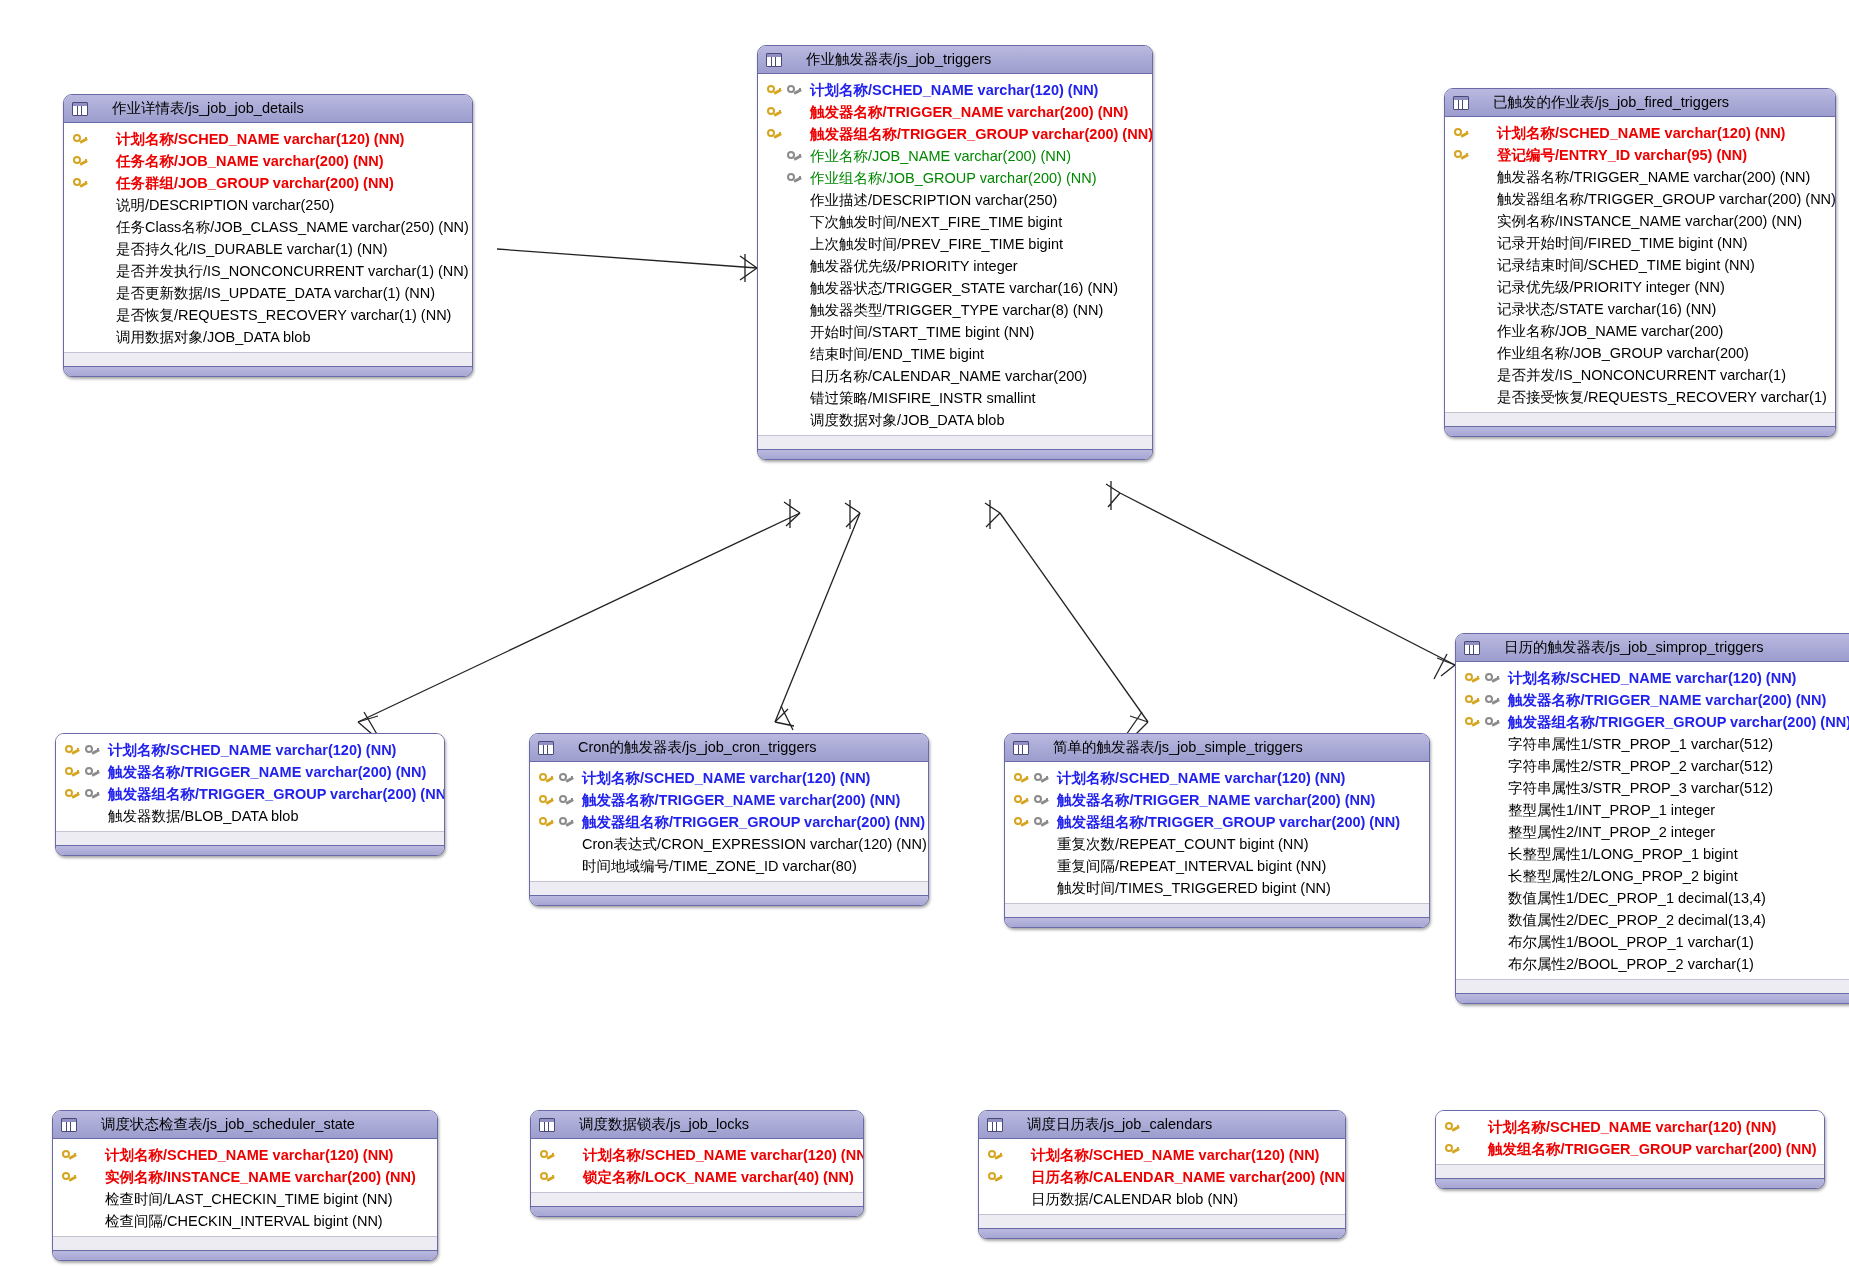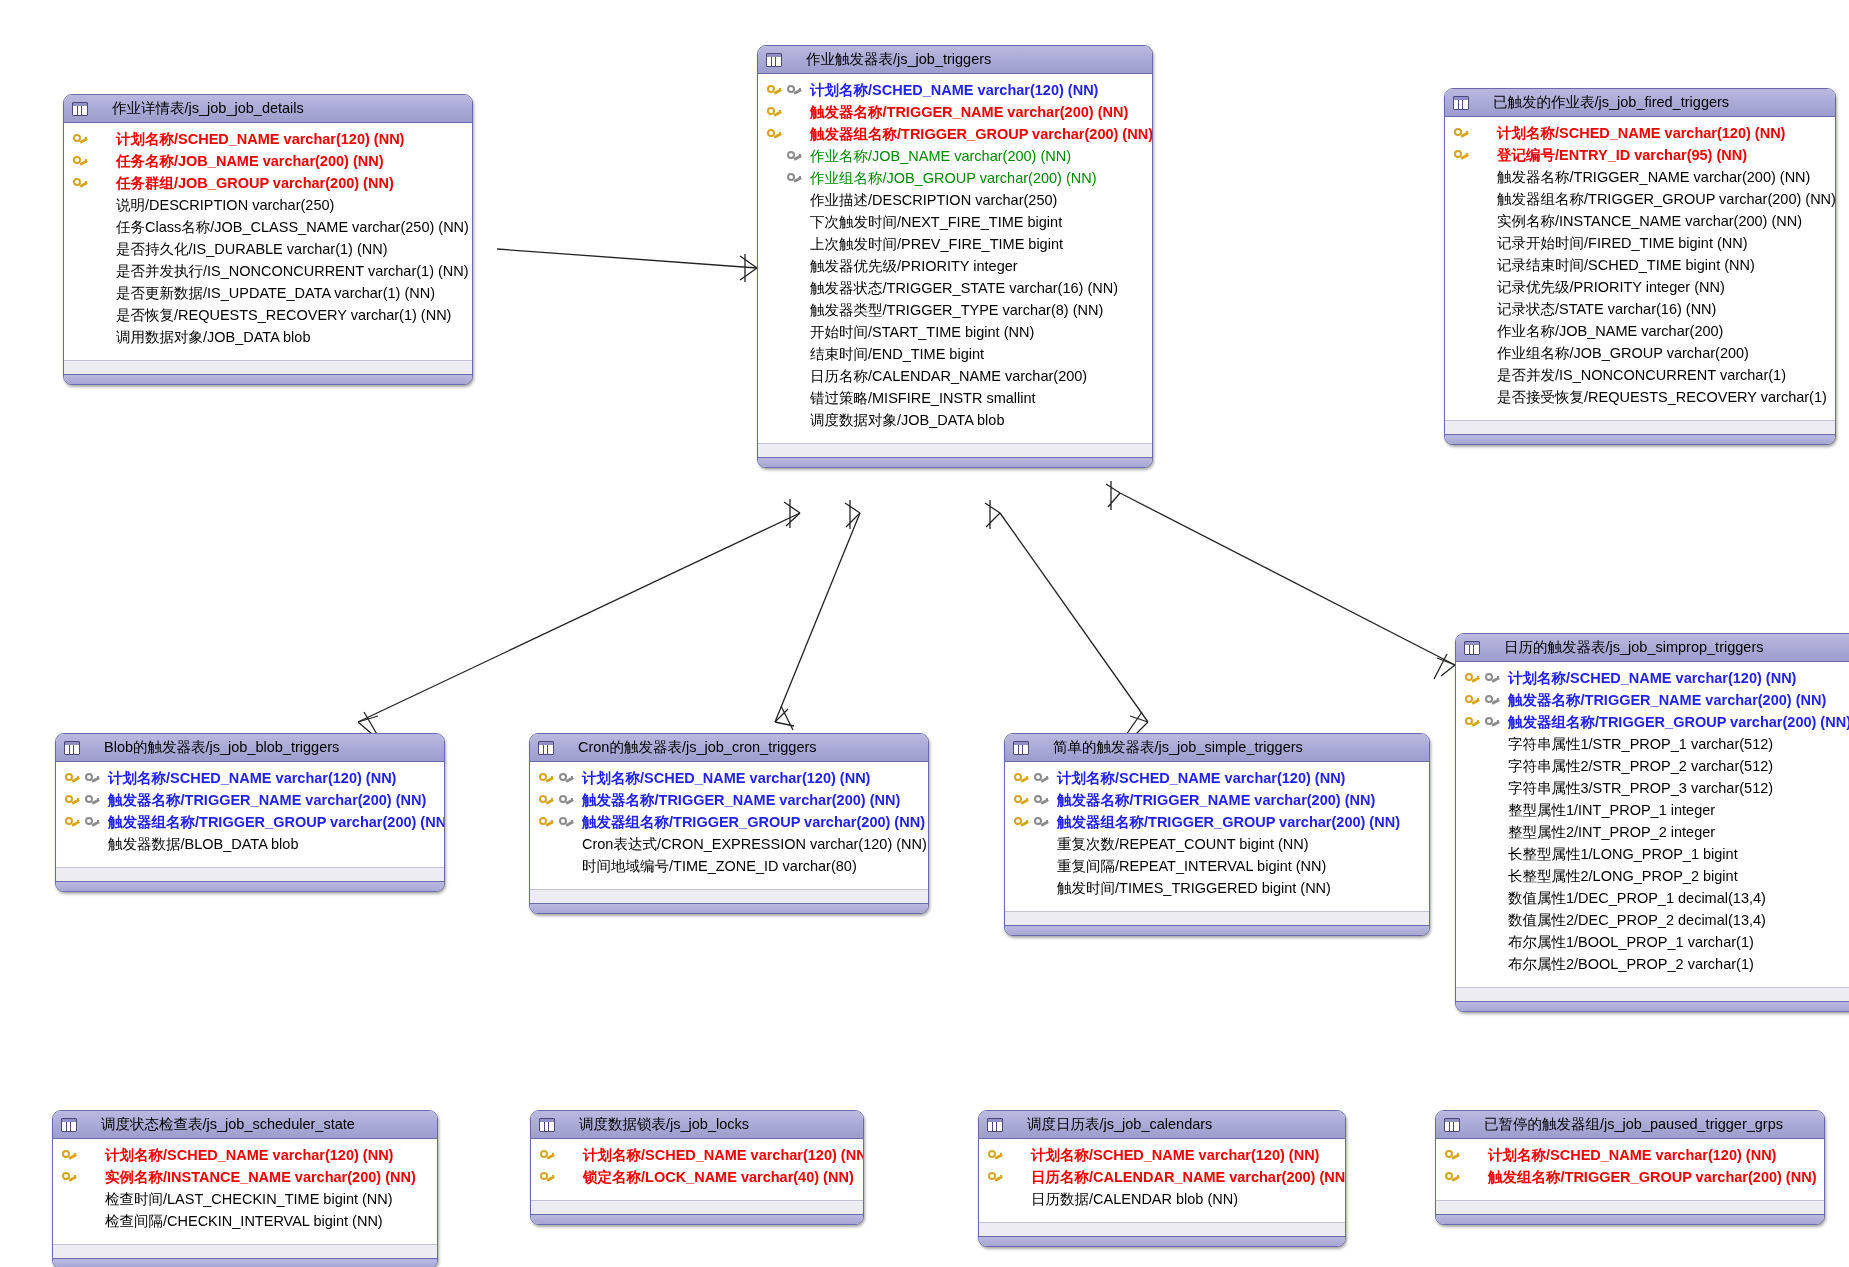--- a/index.html
+++ b/index.html
@@ -39,21 +39,21 @@
   }
   .tbl-icon::before{
     content:"";position:absolute;left:0;right:0;top:0;height:3px;background:#8f8fc4;
   }
   .tbl-icon::after{
     content:"";position:absolute;left:4px;top:3px;bottom:0;width:1px;background:#4a4a7a;
     box-shadow:4px 0 0 0 #4a4a7a;
   }
   .ent-body{
     background:#ffffff;
-    padding:5px 0 12px 0;
+    padding:5px 0 4px 0;
   }
   .ent-footer{
     height:13px;
     background:#ececf2;
     border-top:1px solid #c3c3d4;
   }
   .ent-footer2{
     height:9px;
     background:linear-gradient(to bottom,#b9b9e0 0%, #a6a6d3 100%);
     border-top:1px solid #6a6aa8;
@@ -527,24 +527,20 @@
           <div class="attr">
             <span class="keycell"></span>
             <span class="keycell"></span>
             <span class="label plain">布尔属性2/BOOL_PROP_2 varchar(1)</span>
           </div>
         </div>
         <div class="ent-footer"></div>
         <div class="ent-footer2"></div>
       </div>
       <div class="entity" style="left: 55px; top: 733px; width: 390px;">
-        <div class="ent-header">
-          <span class="tbl-icon"></span>
-          <span>Blob的触发器表/js_job_blob_triggers</span>
-        </div>
         <div class="ent-body">
           <div class="attr">
             <span class="keycell">
               <span class="key">
                 <span class="bow"></span>
                 <span class="shaft"></span>
                 <span class="tooth"></span>
               </span>
             </span>
             <span class="keycell">
@@ -851,24 +847,20 @@
           <div class="attr">
             <span class="keycell"></span>
             <span class="keycell"></span>
             <span class="label plain">日历数据/CALENDAR blob (NN)</span>
           </div>
         </div>
         <div class="ent-footer"></div>
         <div class="ent-footer2"></div>
       </div>
       <div class="entity" style="left: 1435px; top: 1110px; width: 390px;">
-        <div class="ent-header">
-          <span class="tbl-icon"></span>
-          <span>已暂停的触发器组/js_job_paused_trigger_grps</span>
-        </div>
         <div class="ent-body">
           <div class="attr">
             <span class="keycell">
               <span class="key">
                 <span class="bow"></span>
                 <span class="shaft"></span>
                 <span class="tooth"></span>
               </span>
             </span>
             <span class="keycell"></span>

